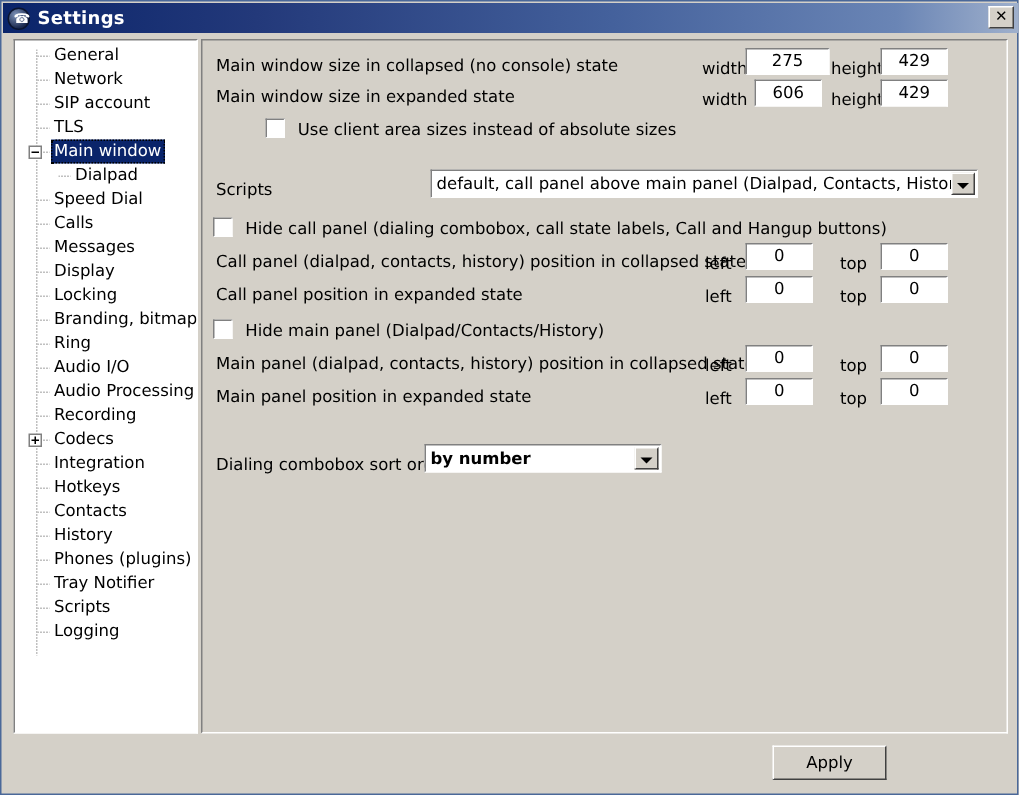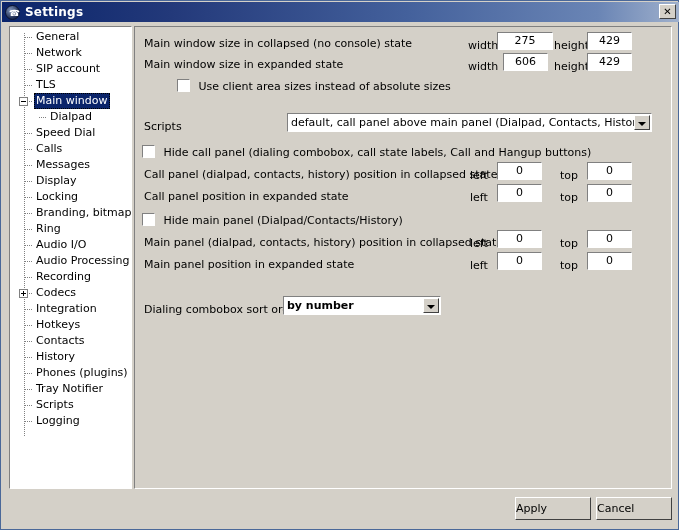--- a/index.html
+++ b/index.html
@@ -275,21 +275,21 @@
     position: absolute;
     height: 23px;
     background: #d4d0c8;
     border-top: 1px solid #ffffff;
     border-left: 1px solid #ffffff;
     border-right: 1px solid #404040;
     border-bottom: 1px solid #404040;
     box-sizing: border-box;
     font-size: 11px;
     line-height: 21px;
-    text-align: left;
+    text-align: center;
     color: #000000;
     cursor: default;
   }
 </style>
 </head>
 <body>
 
 <div id="window">
 
   <div id="titlebar">
@@ -481,15 +481,14 @@
     <div class="combo" style="left:148px; top:269px; width:158px;font-weight:bold;">
       <span class="combo-text">by number</span>
       <span class="combo-btn">
         <span class="arrow"></span>
       </span>
     </div>
 
   </div>
 
   <div class="btn" style="left:514px; top:496px; width:76px;">Apply</div>
-  <div class="btn" style="left:595px; top:496px; width:76px;">Cancel</div>
 
 </div>
 
 </body></html>

